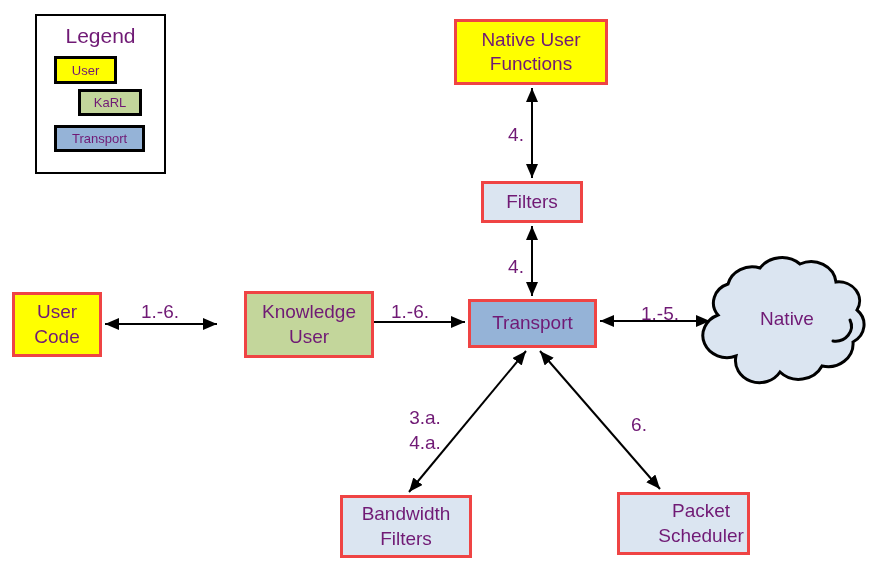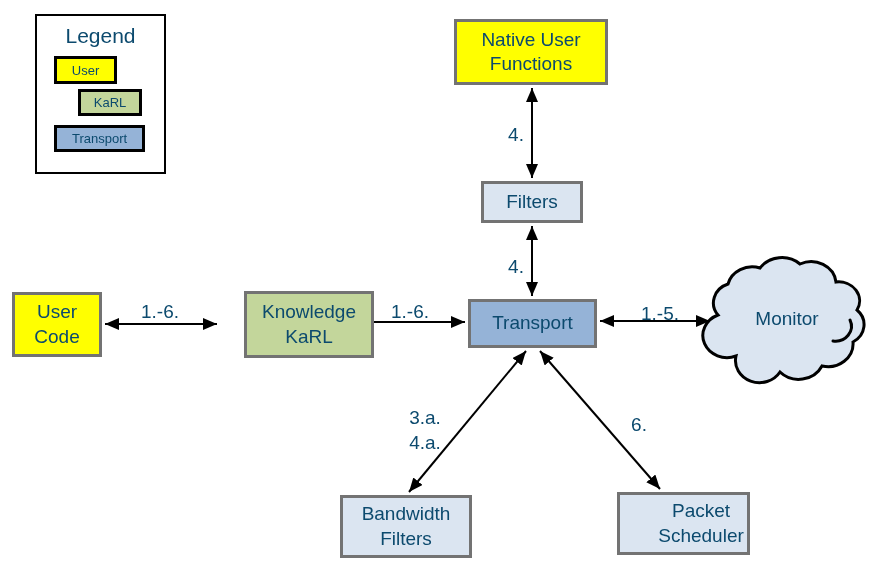--- a/index.html
+++ b/index.html
@@ -1,23 +1,23 @@
 <!DOCTYPE html>
 <html><head>
 <meta charset="utf-8">
 <style>
   html,body{margin:0;padding:0;background:#ffffff;}
   .canvas{
     position:relative;width:892px;height:570px;background:#ffffff;overflow:hidden;
-    font-family:"Liberation Sans",sans-serif;color:#0c4a6e;
+    font-family:"Liberation Sans",sans-serif;color:#701a75;
   }
   .arrow-layer{position:absolute;left:0;top:0;width:892px;height:570px;}
   .node{
     position:absolute;display:flex;align-items:center;justify-content:center;
-    border:3px solid #737373;box-sizing:border-box;text-align:center;
+    border:3px solid #ef4444;box-sizing:border-box;text-align:center;
     font-size:19px;line-height:1.28;
   }
   .node .lbl{white-space:pre-line;}
   .fill-user{background:#FFFF00;}
   .fill-karl{background:#C3D69B;margin-left:24px;}
   .fill-transport{background:#95B3D7;}
   .fill-light{background:#DBE5F1;}
   .edge-label{
     position:absolute;transform:translateX(-50%);
     font-size:19px;line-height:25px;text-align:center;white-space:pre-line;
@@ -100,34 +100,34 @@
     <span class="lbl">Transport</span>
   </div>
 
   <div class="node fill-user" style="left:12px;top:292px;width:90px;height:65px;">
     <span class="lbl">User
 Code</span>
   </div>
 
   <div class="node fill-karl" style="left:220px;top:291px;width:130px;height:67px;">
     <span class="lbl">Knowledge
-KaRL</span>
+User</span>
   </div>
 
   <div class="node fill-light" style="left:340px;top:495px;width:132px;height:63px;">
     <span class="lbl">Bandwidth
 Filters</span>
   </div>
 
   <div class="node fill-light" style="left:617px;top:492px;width:133px;height:63px;padding-left:35px;">
     <span class="lbl">Packet
 Scheduler</span>
   </div>
 
-  <div class="network-label">Monitor</div>
+  <div class="network-label">Native</div>
 
   <div class="edge-label" style="left:516px;top:122px;">4.</div>
   <div class="edge-label" style="left:516px;top:254px;">4.</div>
   <div class="edge-label" style="left:160px;top:299px;">1.-6.</div>
   <div class="edge-label" style="left:410px;top:299px;">1.-6.</div>
   <div class="edge-label" style="left:660px;top:301px;">1.-5.</div>
   <div class="edge-label" style="left:425px;top:405px;">3.a.
 4.a.</div>
   <div class="edge-label" style="left:639px;top:412px;">6.</div>
 

